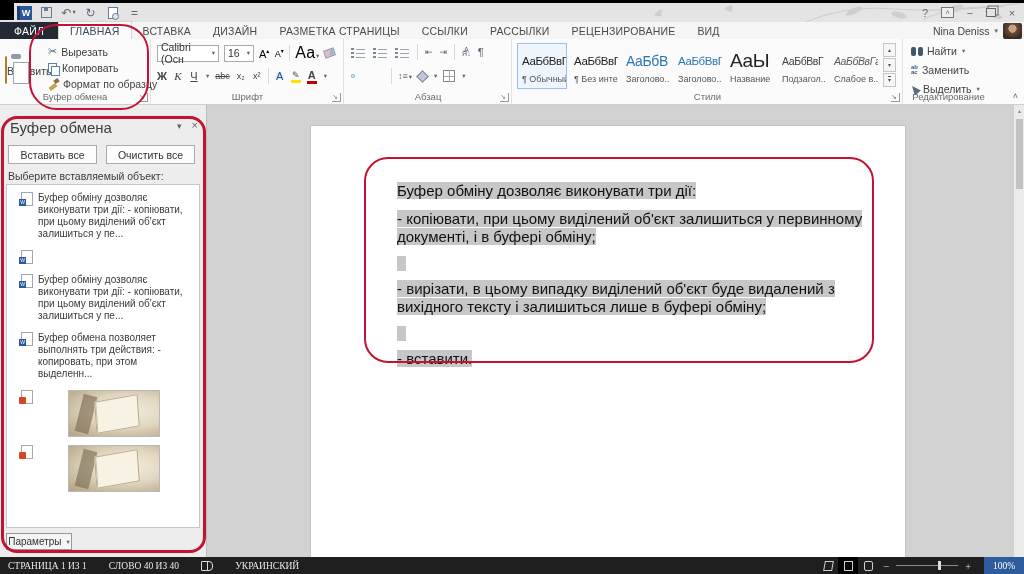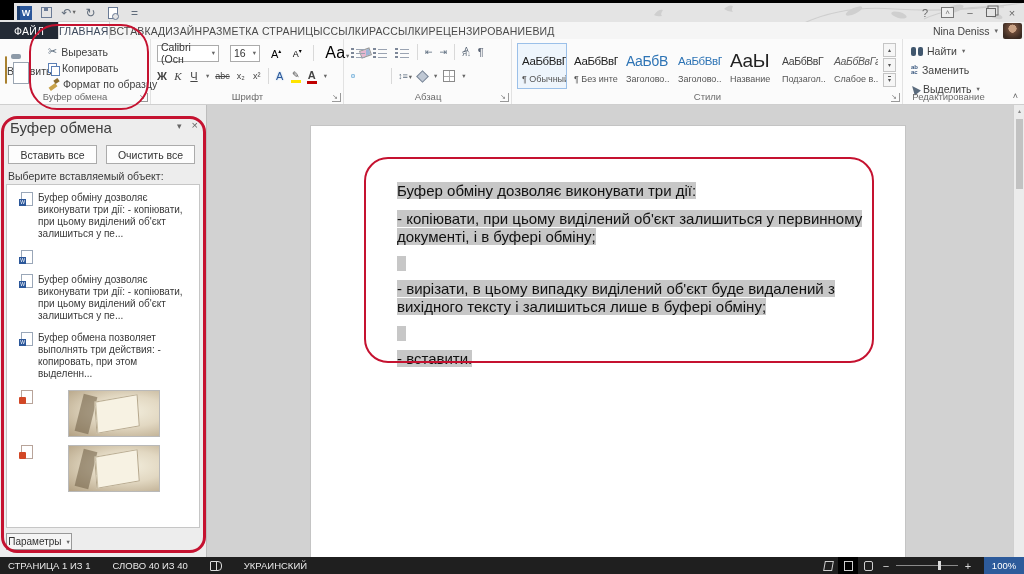--- a/index.html
+++ b/index.html
@@ -27,21 +27,21 @@
   .ico-preview::after { content:""; position:absolute; right:-2px; bottom:-2px; width:5px; height:5px;
              border:1.5px solid #6a7b96; border-radius:50%; background:#e4e4e4; }
   .title-text { position:absolute; left:0; right:0; top:2px; text-align:center; font-size:11.5px; color:#5c5c5c; }
   .win-controls { position:absolute; right:4px; top:0; display:flex; gap:8px; align-items:center; height:19px; }
   .win-btn { font-size:11px; color:#676767; width:16px; text-align:center; }
   .ico-ribbonopt { width:13px; height:11px; border:1px solid #777; font-size:8px; line-height:9px; text-align:center; color:#777; background:#eee; }
   .ico-restore { position:relative; width:10px; height:9px; border:1px solid #676767; background:#e4e4e4; box-shadow:2px -2px 0 -0.5px #e4e4e4, 2px -2px 0 0.5px #676767; }
 
   
   #tabrow { position:absolute; left:0; top:22px; width:1024px; height:17px; background:#f5f5f5; display:flex; align-items:flex-end; }
-  .tab { font-size:10.5px; color:#4a4a4a; padding:3px 0 2px; letter-spacing:.2px; white-space:nowrap; }
+  .tab { font-size:10.5px; color:#4a4a4a; padding:3px 11px 2px; letter-spacing:.2px; white-space:nowrap; }
   .tab-file { background:#232a35; color:#fff; padding:3px 14px 2px; }
   .tab-active { background:#fbfbfb; border:1px solid #d4d4d4; border-bottom:none; color:#3e4a5c; }
   .user-area { position:absolute; right:2px; top:0; height:17px; display:flex; align-items:center; gap:5px; }
   .user-name { font-size:10.5px; color:#444; }
   .caret { font-size:7px; color:#666; }
   .avatar { width:19px; height:16px; border-radius:2px;
             background: radial-gradient(circle at 50% 35%, #c9a184 28%, #6b4a38 30%, #3a2a22 75%); }
 
   
   #ribbon { position:absolute; left:0; top:39px; width:1024px; height:66px; background:#fbfbfb; border-bottom:1px solid #cfcfcf; }
@@ -62,21 +62,21 @@
   .ico-copy { position:relative; width:10px; height:11px; }
   .ico-copy::before, .ico-copy::after { content:""; position:absolute; width:7px; height:8px; background:#fff; border:1px solid #5b7fb5; }
   .ico-copy::before { left:0; top:0; } .ico-copy::after { left:3px; top:3px; }
   .ico-brush { position:relative; width:11px; height:11px; }
   .ico-brush::before { content:""; position:absolute; left:1px; top:6px; width:8px; height:4px; background:#c8a24a; transform:rotate(-35deg); }
   .ico-brush::after { content:""; position:absolute; right:0; top:0; width:5px; height:4px; background:#8d6e2f; transform:rotate(-35deg); }
 
   
   .g-font { left:152px; width:192px; }
   .combo { display:flex; align-items:center; justify-content:space-between; background:#fff; border:1px solid #ababab; height:17px; font-size:10.5px; color:#333; padding:0 3px; }
-  .font-row1 { position:absolute; left:5px; top:5px; display:flex; align-items:center; gap:11px; }
+  .font-row1 { position:absolute; left:5px; top:5px; display:flex; align-items:center; gap:5px; }
   .font-row2 { position:absolute; left:5px; top:29px; display:flex; align-items:center; gap:6px; font-size:11px; color:#444; }
   .fmt { min-width:10px; text-align:center; }
   .ico-eraser { width:11px; height:8px; background:linear-gradient(105deg,#e7b7d0 55%, #9db6d8 55%); transform:rotate(-20deg); border:1px solid #999; }
   .vsep { width:1px; height:16px; background:#d9d9d9; }
 
   
   .g-para { left:345px; width:167px; }
   .para-row1 { position:absolute; left:6px; top:5px; display:flex; align-items:center; gap:7px; }
   .para-row2 { position:absolute; left:6px; top:29px; display:flex; align-items:center; gap:6px; }
   .mini-list { position:relative; width:15px; height:11px; }
@@ -149,21 +149,21 @@
   #vscroll .thumb-v { position:absolute; left:2px; top:14px; width:7px; height:70px; background:#c2c2c2; }
   #vscroll .arr { position:absolute; left:0; width:11px; font-size:6px; color:#888; text-align:center; }
 
   
   .annot { position:absolute; border:3px solid var(--annotation); border-radius:22px; pointer-events:none; z-index:50; }
   #annot-ribbon { left:29px; top:24px; width:120px; height:86px; border-radius:28px; border-width:2.5px; }
   #annot-pane { left:1px; top:116px; width:205px; height:437px; border-radius:16px; }
   #annot-doc { left:364px; top:157px; width:510px; height:206px; border-radius:24px; border-width:2.5px; }
 
   
-  #statusbar { position:absolute; left:0; top:557px; width:1024px; height:17px; background:var(--statusbar); color:#e8e8e8; font-size:9.5px; }
+  #statusbar { position:absolute; left:0; top:557px; width:1024px; height:17px; background:var(--statusbar); color:#e8e8e8; font-size:9.5px;font-family:Liberation Serif, serif; }
   .sb-left { position:absolute; left:8px; top:0; height:17px; display:flex; align-items:center; gap:22px; }
   .sb-book { width:12px; height:10px; border:1px solid #ddd; border-radius:1px 4px 4px 1px; position:relative; background:#1f1f1f; }
   .sb-book::after { content:""; position:absolute; left:5px; top:0; width:1px; height:100%; background:#ddd; }
   .sb-right { position:absolute; right:0; top:0; height:17px; display:flex; align-items:center; }
   .viewbtn { width:20px; height:17px; display:flex; align-items:center; justify-content:center; }
   .viewbtn .pg { width:9px; height:10px; border:1px solid #cfcfcf; }
   .viewbtn.active { background:#000; }
   .zoom-minus, .zoom-plus { width:16px; text-align:center; font-size:11px; color:#ddd; }
   .zoom-track { position:relative; width:62px; height:1px; background:#8a8a8a; margin:0 2px; }
   .zoom-handle { position:absolute; left:42px; top:-4px; width:3px; height:9px; background:#dcdcdc; }

